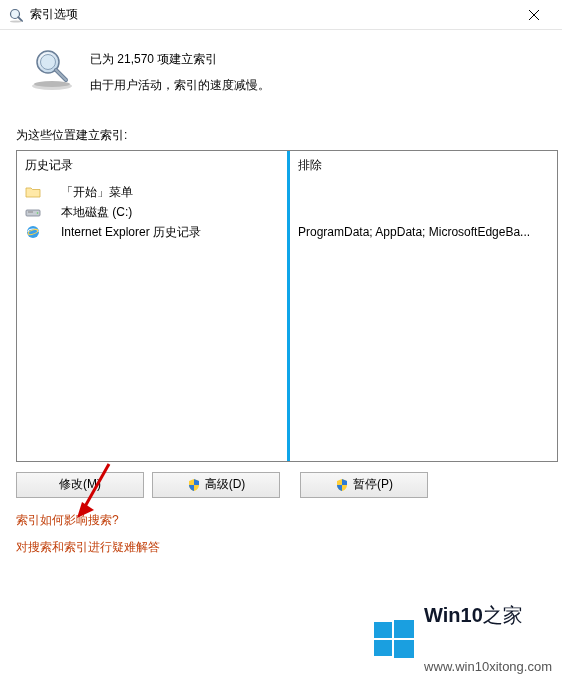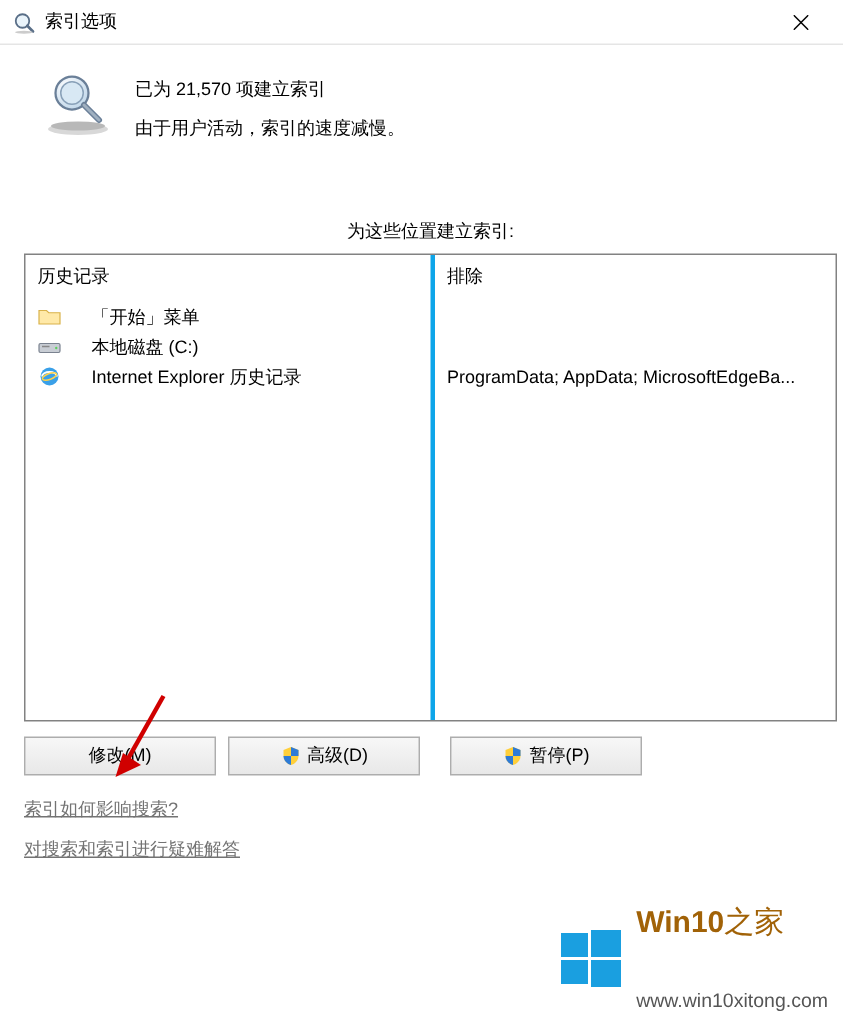--- a/index.html
+++ b/index.html
@@ -24,21 +24,21 @@
   .titlebar .title { flex: 1 1 auto; color: #000; }
   .titlebar .close {
     width: 40px; height: 30px;
     display: flex; align-items: center; justify-content: center;
     font-size: 14px; color: #000; cursor: pointer;
   }
   .content { padding: 14px 4px 0 16px; }
   .status-row { display: flex; align-items: flex-start; gap: 14px; margin-left: 8px; }
   .status-row .big-icon { width: 48px; height: 48px; margin-left: 4px; }
   .status-text { padding-top: 2px; line-height: 2.2; }
-  .section-label { margin-top: 47px; margin-bottom: 6px; text-align: center; }
+  .section-label { margin-top: 28px; margin-bottom: 6px; }
   .list-box {
     border: 1px solid #828282;
     height: 312px;
     display: flex;
     background: #fff;
   }
   .col { flex: 1 1 50%; padding: 6px 8px; overflow: hidden; }
   .col + .col { border-left: 3px solid #0ea5e9; }
   .col-header { font-size: 12px; color: #000; margin-bottom: 8px; }
   .item-row { display: flex; align-items: center; gap: 20px; height: 20px; line-height: 20px; white-space: nowrap; overflow: hidden; text-overflow: ellipsis; }
@@ -52,37 +52,37 @@
     border: 1px solid #adadad;
     background: linear-gradient(#f7f7f7,#e8e8e8);
     display: flex; align-items: center; justify-content: center;
     gap: 4px;
     cursor: pointer;
     font-size: 12px;
     font-family: inherit;
   }
   .btn .shield { width: 14px; height: 14px; }
   .links { margin-top: 14px; display: flex; flex-direction: column; gap: 10px; }
-  .link { color: #737373; cursor: pointer; text-decoration: underline; }
+  .link { color: #c2410c; cursor: pointer; }
   .arrow {
     position: absolute;
     left: 75px; top: 460px;
     width: 40px; height: 60px;
     pointer-events: none;
   }
   .watermark {
     position: absolute;
     right: 8px; bottom: 6px;
     display: flex; align-items: center; gap: 8px;
     background: #fff;
     padding: 2px 2px;
   }
   .wm-logo { width: 44px; height: 44px; }
   .wm-text { display: flex; flex-direction: column; justify-content: center; line-height: 1.1; }
-  .wm-big { font-size: 20px; font-weight: bold; color: #a16207; font-family: Arial, sans-serif; }
+  .wm-big { font-size: 20px; font-weight: bold; color: #0f172a; font-family: Arial, sans-serif; }
   .wm-small { font-size: 13px; color: #555; margin-top: 34px; }
 </style>
 </head>
 <body>
 
 <div class="titlebar">
   <span class="app-icon">
     <svg viewBox="0 0 16 16">
       <circle cx="7" cy="7" r="4.5" fill="#eaf4fb" stroke="#5a6f88" stroke-width="1.2"></circle>
       <line x1="10.2" y1="10.2" x2="14" y2="14" stroke="#5a6f88" stroke-width="1.8" stroke-linecap="round"></line>

